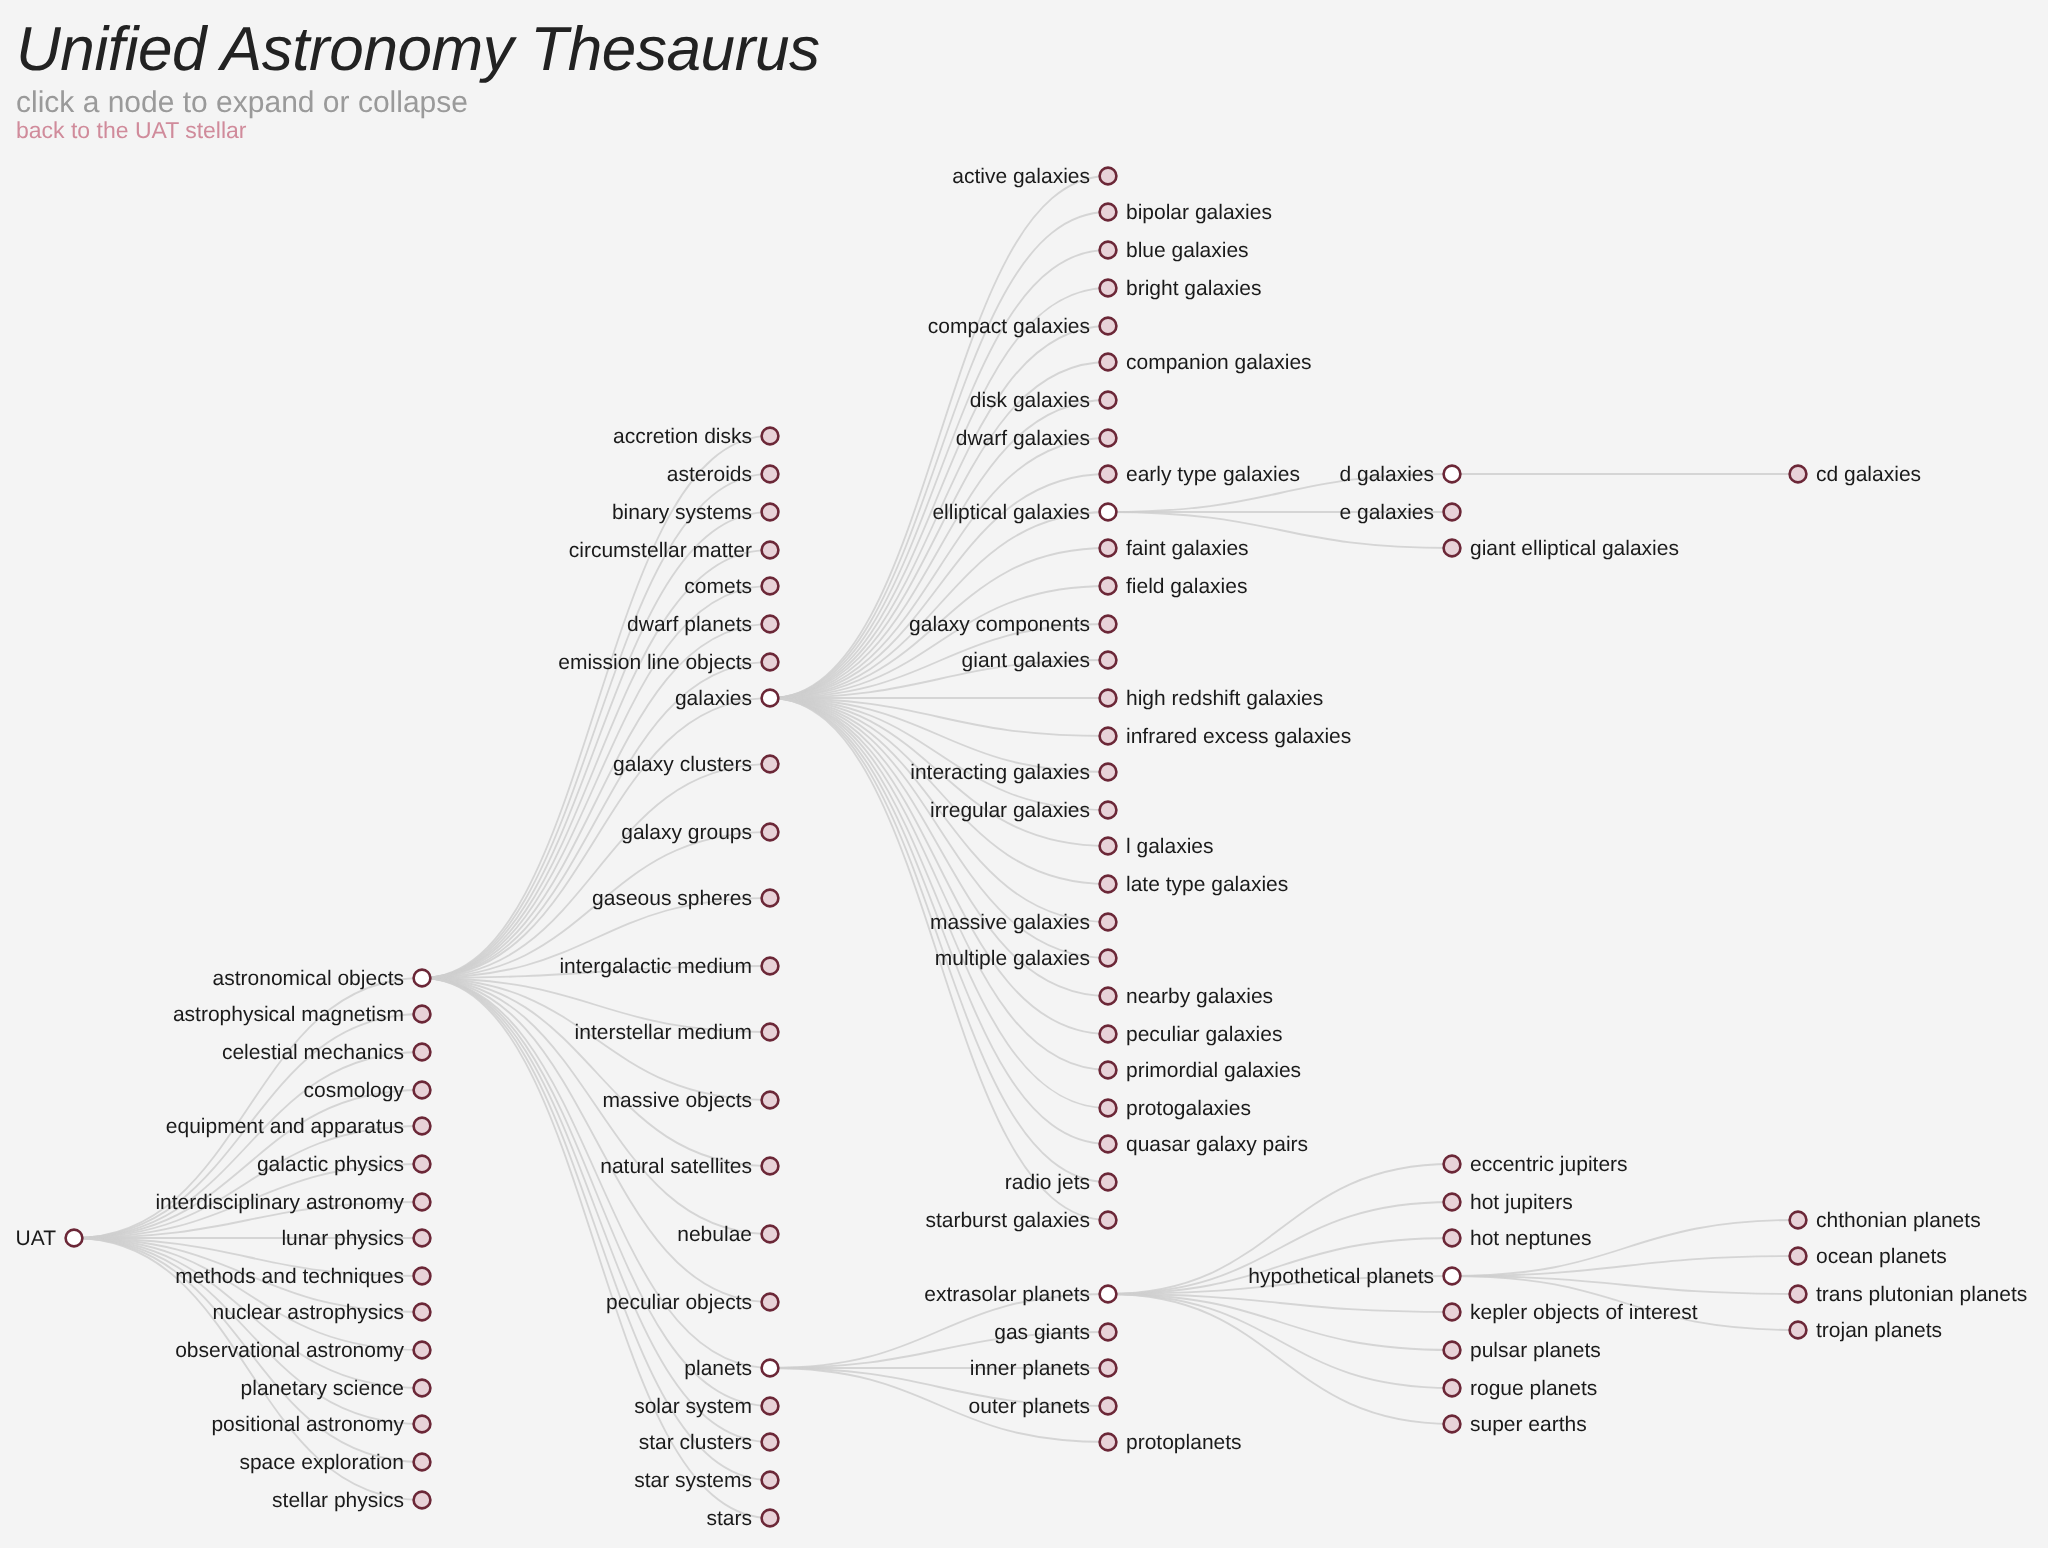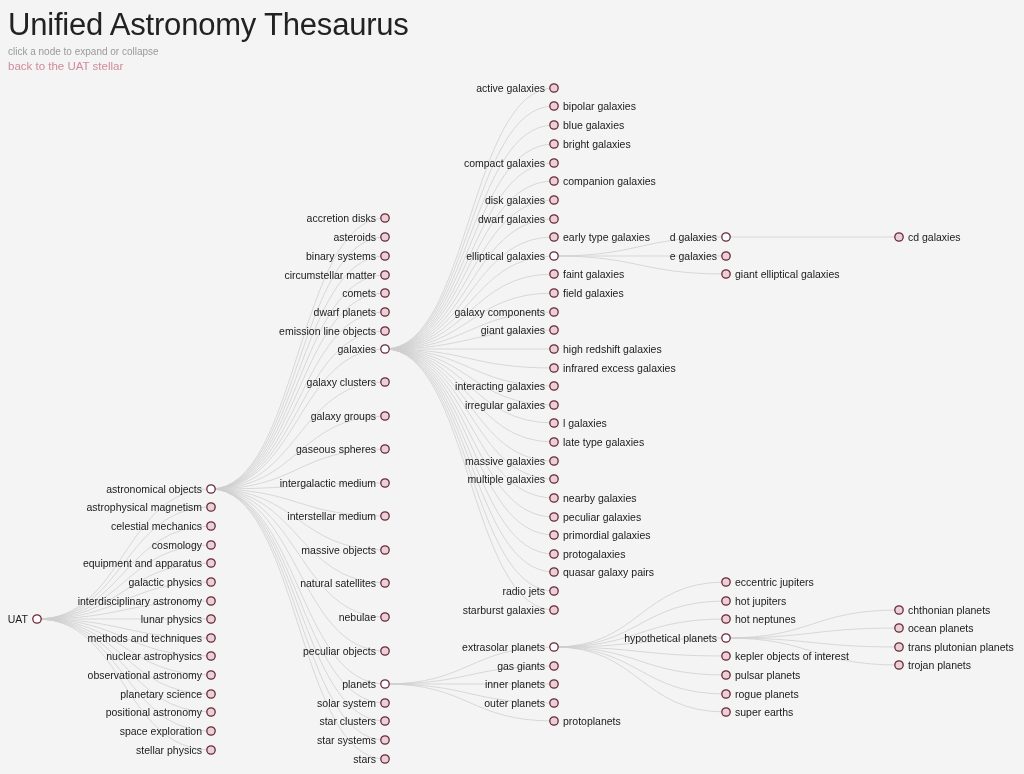--- a/index.html
+++ b/index.html
@@ -24,23 +24,24 @@
     z-index: 5;
   }
   #page-title {
     font-family: "Liberation Sans", sans-serif;
     font-size: 31px;
     font-weight: normal;
     color: #222222;
     letter-spacing: -0.2px;
     margin: 0;
     line-height: 38px;
+    font-style: italic;
   }
   #subtitle {
-    font-size: 10px;
+    font-size: 15px;
     color: #9a9a9a;
     line-height: 14px;
     margin-top: 1px;
   }
   #back-link {
     font-size: 11.5px;
     color: #d08b9b;
     line-height: 14px;
     text-decoration: none;
     display: block;

